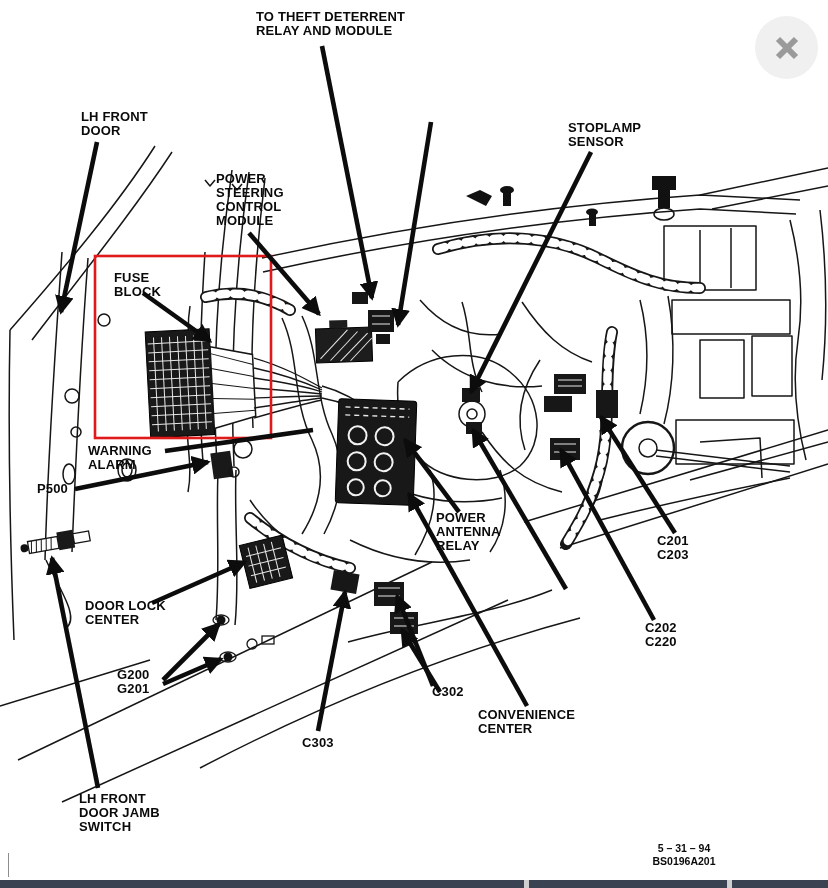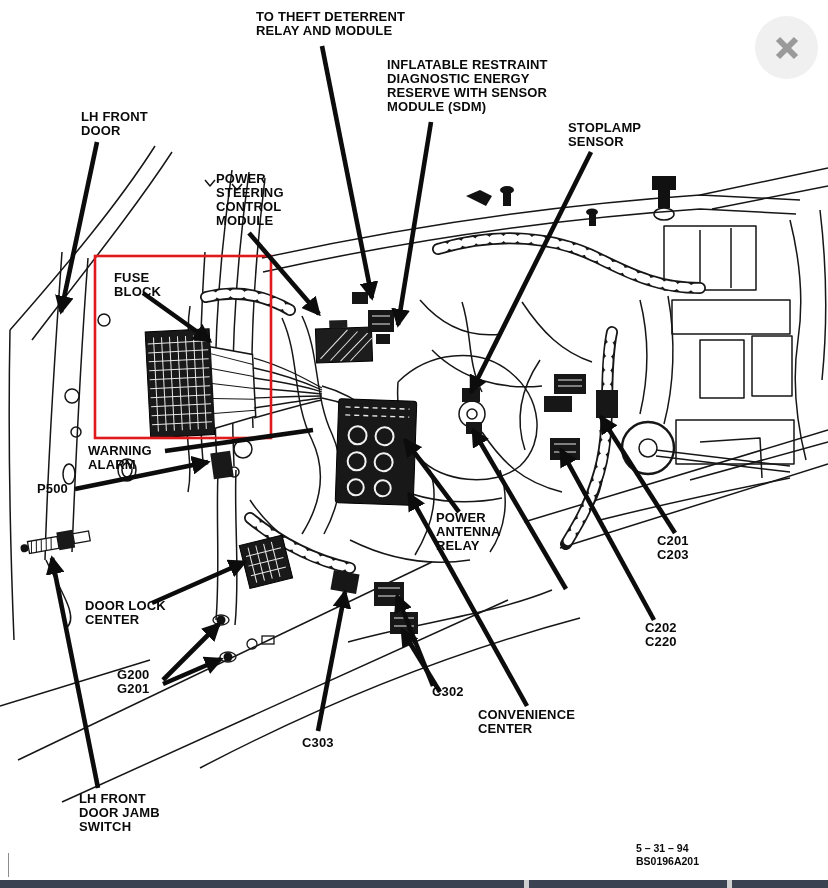--- a/index.html
+++ b/index.html
@@ -1,21 +1,21 @@
 <!DOCTYPE html>
 <html><head>
 <meta charset="utf-8">
 <style>
   html,body{margin:0;padding:0;background:#ffffff;}
   .stage{position:relative;width:828px;height:888px;background:#fff;overflow:hidden;
          font-family:Liberation Sans, sans-serif;}
   .art{position:absolute;left:0;top:0;}
   .lbl{position:absolute;font-weight:bold;font-size:13px;line-height:1.07;color:#0a0a0a;
        white-space:pre-line;letter-spacing:.15px;}
-  .plate{position:absolute;left:636px;top:842px;width:96px;
+  .plate{position:absolute;left:636px;top:842px;width:96px;text-align:center;
          font-weight:bold;font-size:10.5px;line-height:1.2;color:#0a0a0a;}
   .close{position:absolute;left:755px;top:16px;width:63px;height:63px;border-radius:50%;
          background:#f0f0f0;display:flex;align-items:center;justify-content:center;cursor:pointer;}
   .bar{position:absolute;left:0;bottom:0;width:828px;height:8px;background:#3b4252;}
   .bar .sep{position:absolute;top:0;width:5px;height:8px;background:#cfcfcf;}
   .scan{position:absolute;left:8px;top:853px;width:1px;height:24px;background:#8d8d8d;}
 </style>
 </head>
 <body>
 
@@ -277,24 +277,20 @@
       <line x1="527" y1="706" x2="409" y2="494" marker-end="url(#ah)"></line>
       <line x1="459" y1="512" x2="405" y2="440" marker-end="url(#ah)"></line>
       <line x1="566" y1="589" x2="473" y2="430" marker-end="url(#ah)"></line>
       <line x1="654" y1="620" x2="561" y2="450" marker-end="url(#ah)"></line>
       <line x1="675" y1="533" x2="601" y2="417" marker-end="url(#ah)"></line>
     </g>
   </svg>
 
   <div class="lbl" style="left:256px;top:10px">TO THEFT DETERRENT
 RELAY AND MODULE</div>
-  <div class="lbl" style="left:387px;top:58px">INFLATABLE RESTRAINT
-DIAGNOSTIC ENERGY
-RESERVE WITH SENSOR
-MODULE (SDM)</div>
   <div class="lbl" style="left:568px;top:121px">STOPLAMP
 SENSOR</div>
   <div class="lbl" style="left:81px;top:110px">LH FRONT
 DOOR</div>
   <div class="lbl" style="left:216px;top:172px">POWER
 STEERING
 CONTROL
 MODULE</div>
   <div class="lbl" style="left:114px;top:271px">FUSE
 BLOCK</div>

